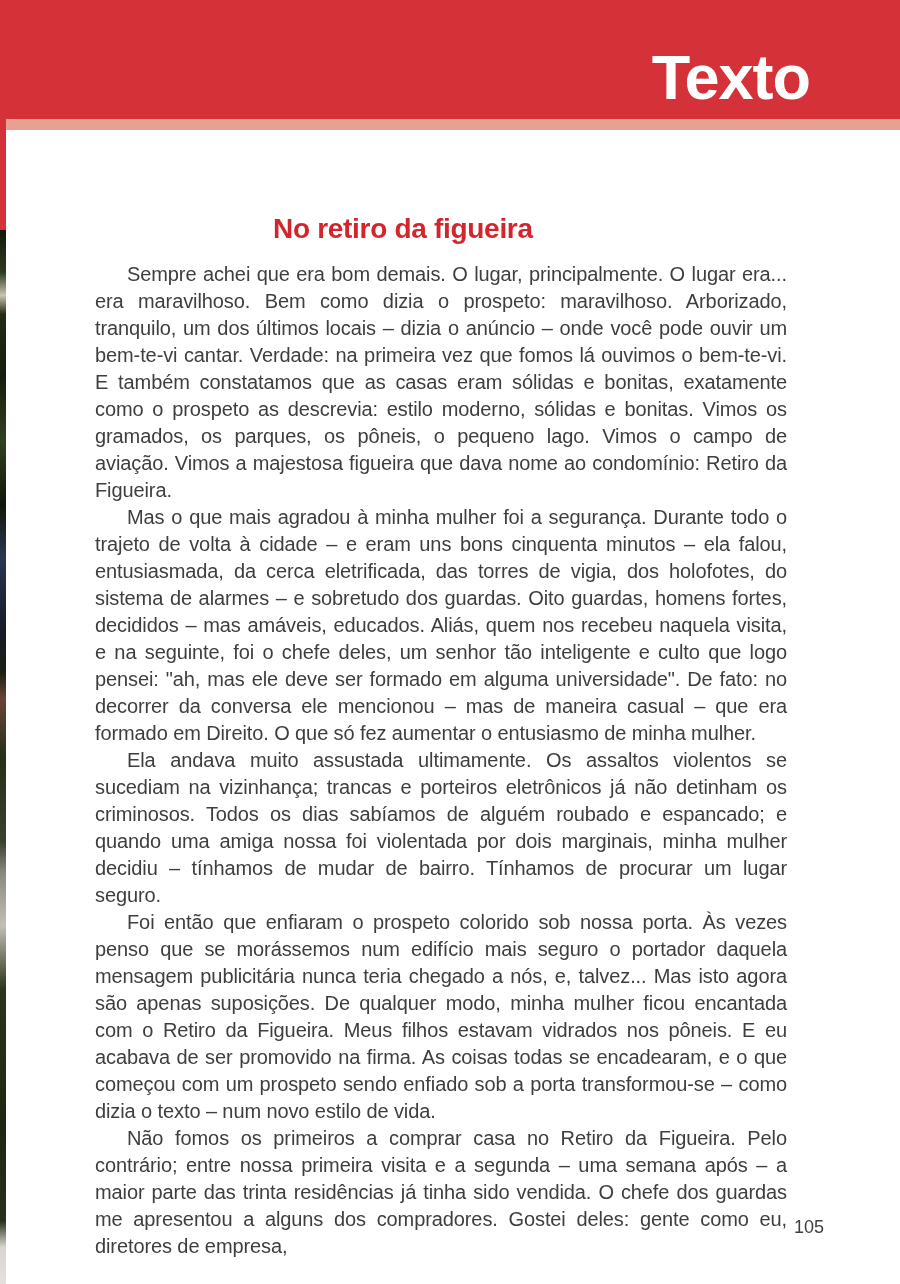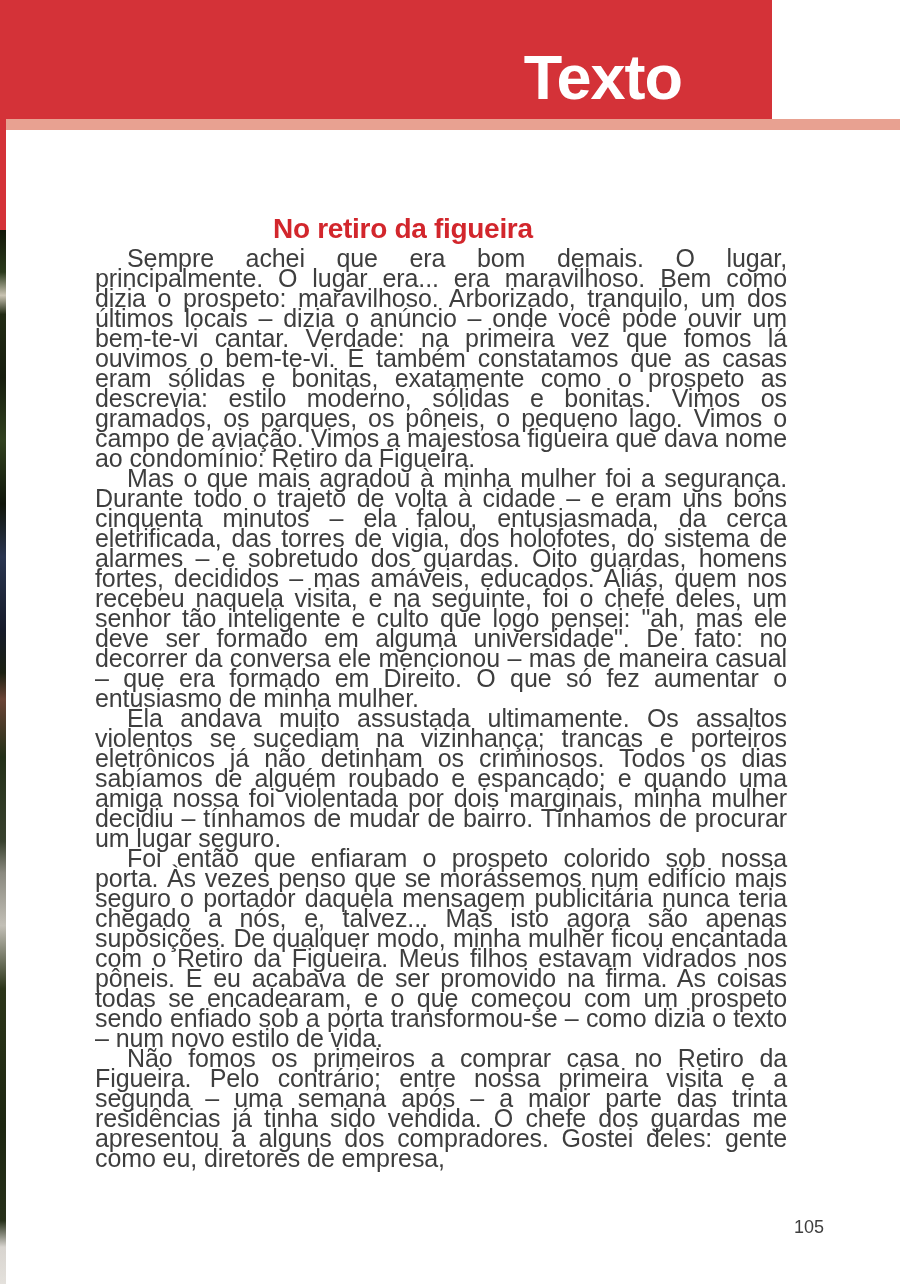--- a/index.html
+++ b/index.html
@@ -7,21 +7,21 @@
     width: 900px; height: 1284px;
     background: #ffffff;
     font-family: "Liberation Sans", sans-serif;
     position: relative;
     overflow: hidden;
   }
   .page { position: absolute; inset: 0; }
 
   .header-band {
     position: absolute; top: 0; left: 0;
-    width: 772px; height: 119px;
+    width: 900px; height: 119px;
     background: var(--header-red, #d43238);
   }
   .header-title {
     position: absolute; right: 90px; bottom: 10px;
     color: #ffffff;
     font-size: 63px; font-weight: bold;
     line-height: 1; letter-spacing: -1px;
   }
   .salmon-divider {
     position: absolute; top: 119px; left: 6px;
@@ -62,26 +62,26 @@
   .article-title {
     position: absolute; top: 196px; left: 257px;
     margin: 16px;
     font-size: 28px; font-weight: bold;
     line-height: 1.2;
     color: var(--title-red, #d2262c);
     letter-spacing: -0.3px;
   }
 
   .article-body {
-    position: absolute; top: 248px; left: 95px;
+    position: absolute; top: 261px; left: 95px;
     width: 692px;
     color: var(--body-text, #3e3e3e);
-    font-size: 25px;
+    font-size: 20px;
     font-weight: 400;
-    line-height: 20px;
+    line-height: 27px;
     text-align: justify;
     letter-spacing: -0.1px;
   }
   .article-body p { margin: 0; text-indent: 32px; }
 
   .page-number {
     position: absolute; top: 1217px; right: 76px;
     font-size: 18px;
     color: var(--body-text, #3e3e3e);
   }

